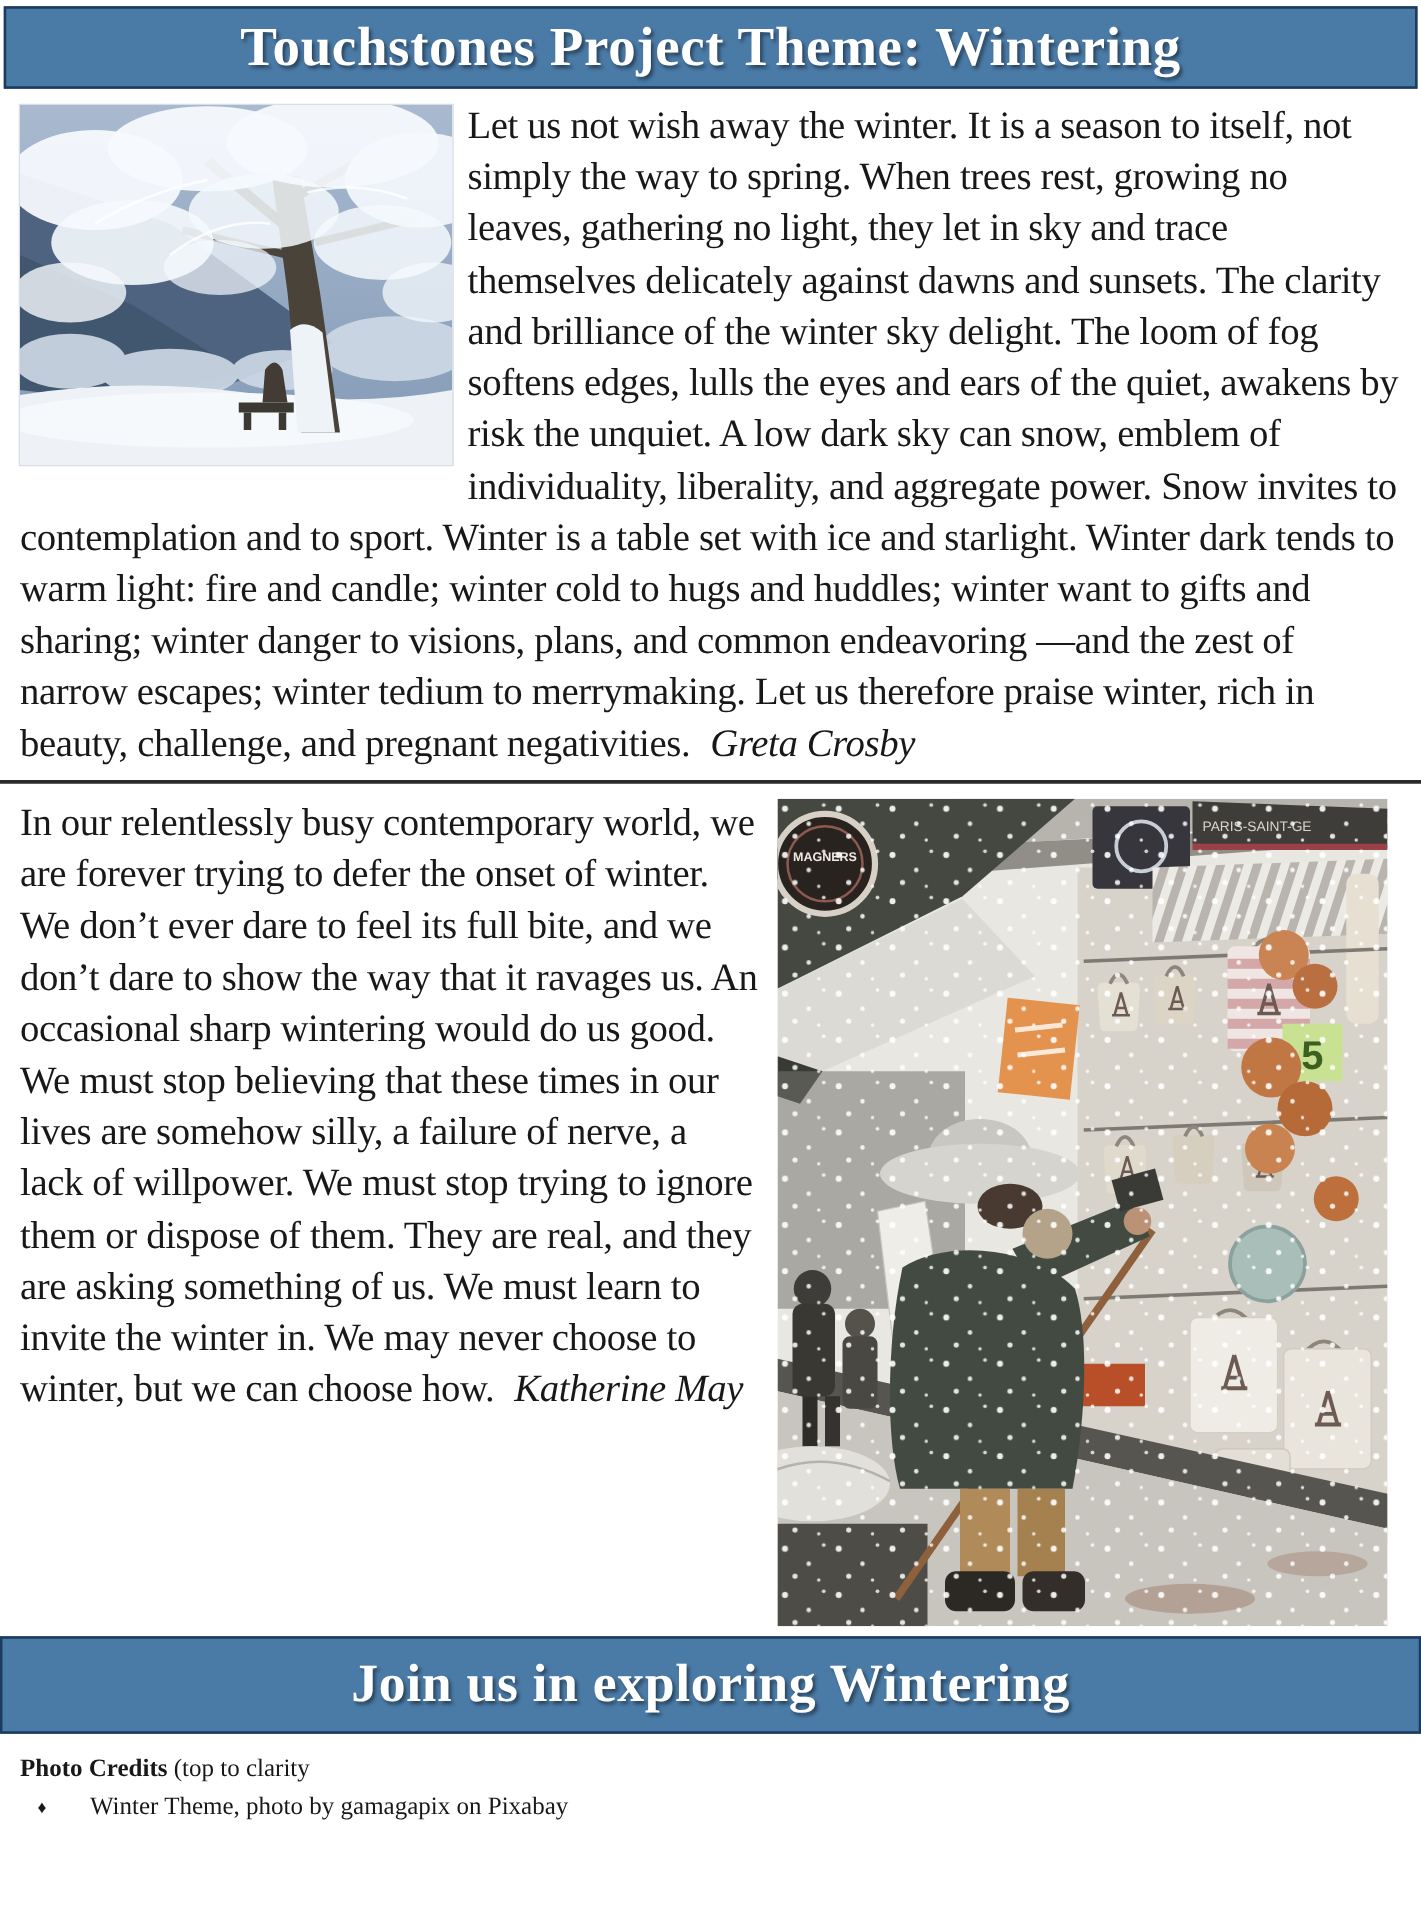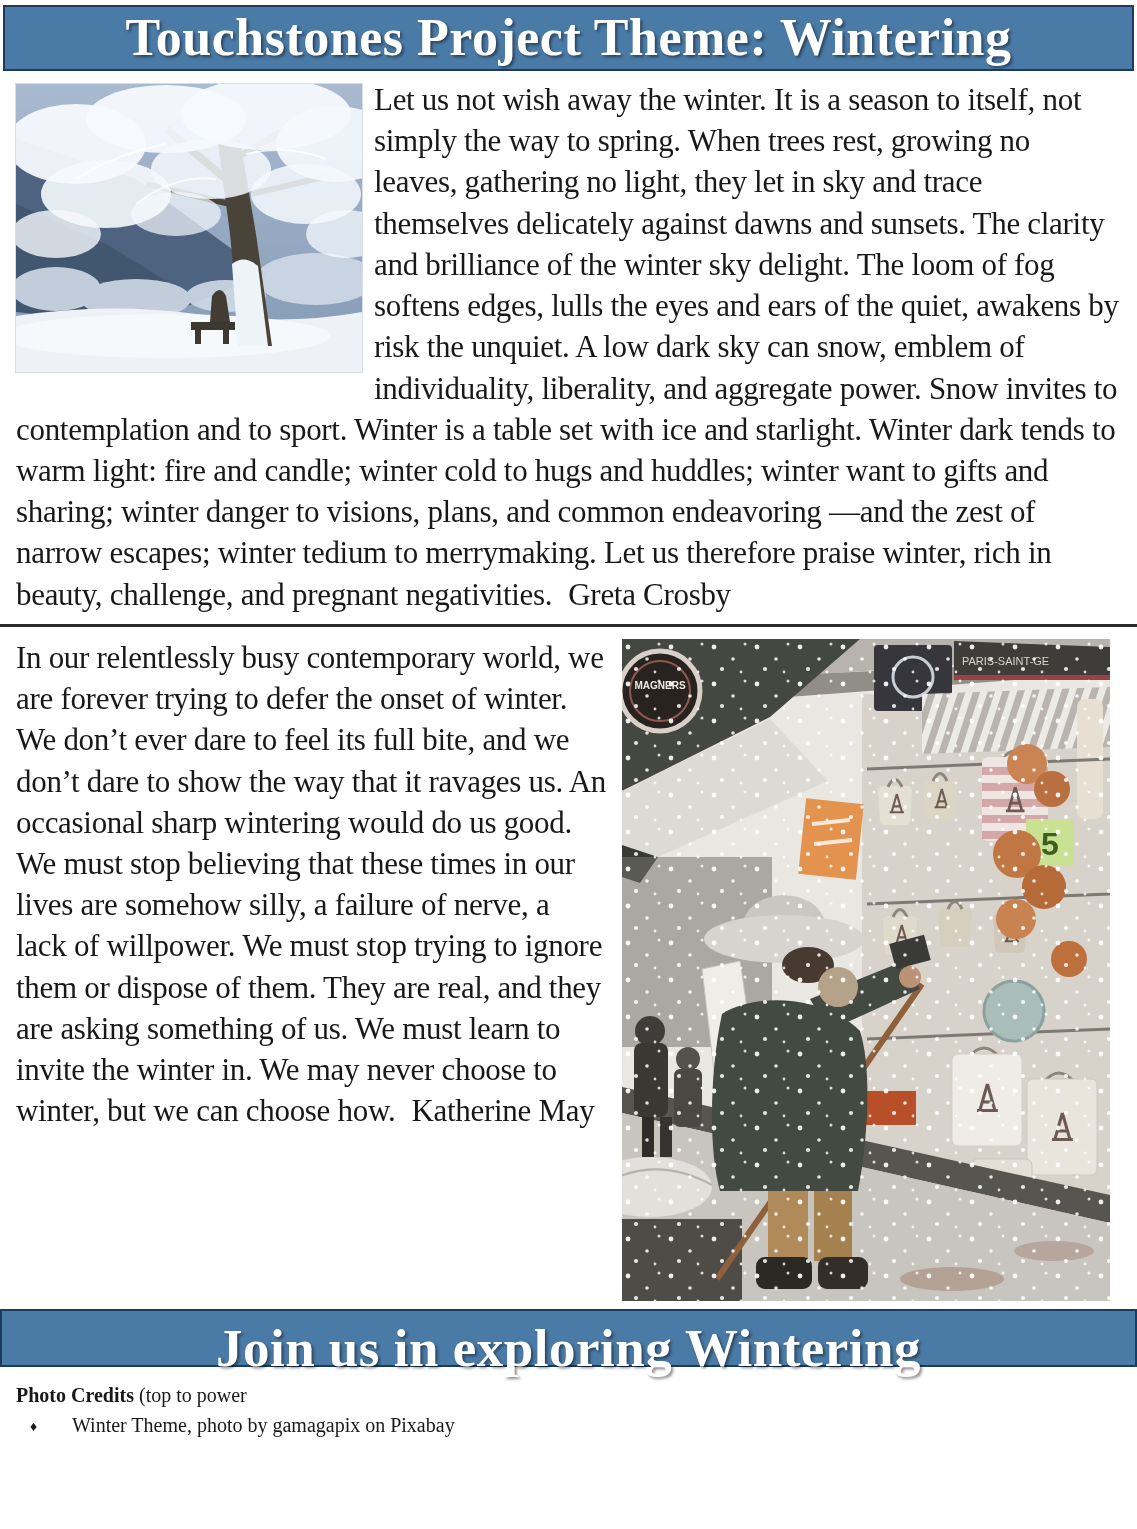--- a/index.html
+++ b/index.html
@@ -25,37 +25,38 @@
     text-align:center;
     font-weight:bold;
     text-shadow:2px 2px 3px rgba(0,0,0,.45);
     letter-spacing:.5px;
     box-sizing:border-box;
   }
   .banner-top{
     margin:5px 3px 8px 3px;
     height:66px;
     line-height:62px;
-    font-size:52px;
+    font-size:44px;
   }
   .banner-bottom{
     margin:4px 0 12px 0;
-    height:58px;
+    height:78px;
     line-height:74px;
-    font-size:53px;
+    font-size:43px;
   }
   .content{padding:0 18px 0 16px;}
   .quote-text{
     margin:0;
     font-size:31px;
     line-height:1.33;
     letter-spacing:-0.3px;
     text-align:left;
   }
   .attribution{
+    font-style:italic;
     margin-left:16px;
     white-space:nowrap;
   }
   figure{margin:0;padding:0;}
   .photo svg{display:block;width:100%;height:100%;}
   .tree-photo{
     float:left;
     width:346px;height:288px;
     margin:5px 12px 6px 0;
     outline:1px solid #d9dee4;
@@ -303,19 +304,19 @@
       <p class="quote-text"><span>In our relentlessly busy contemporary world, we are forever trying to defer the onset of winter. We don’t ever dare to feel its full bite, and we don’t dare to show the way that it ravages us. An occasional sharp wintering would do us good. We must stop believing that these times in our lives are somehow silly, a failure of nerve, a lack of willpower. We must stop trying to ignore them or dispose of them. They are real, and they are asking something of us. We must learn to invite the winter in. We may never choose to winter, but we can choose how.</span><span class="attribution">Katherine May</span></p>
     </section>
 
   </div>
 
   <div class="banner banner-bottom">
     <span>Join us in exploring Wintering</span>
   </div>
 
   <footer class="credits">
-    <p class="credits-heading"><strong>Photo Credits</strong><span> (top to power</span></p>
+    <p class="credits-heading"><strong>Photo Credits</strong><span> (top to clarity</span></p>
     <ul class="credits-list">
       <li><span class="bullet">♦</span><span>Winter Theme, photo by gamagapix on Pixabay</span></li>
     </ul>
   </footer>
 
 </div>
 
 </body></html>

